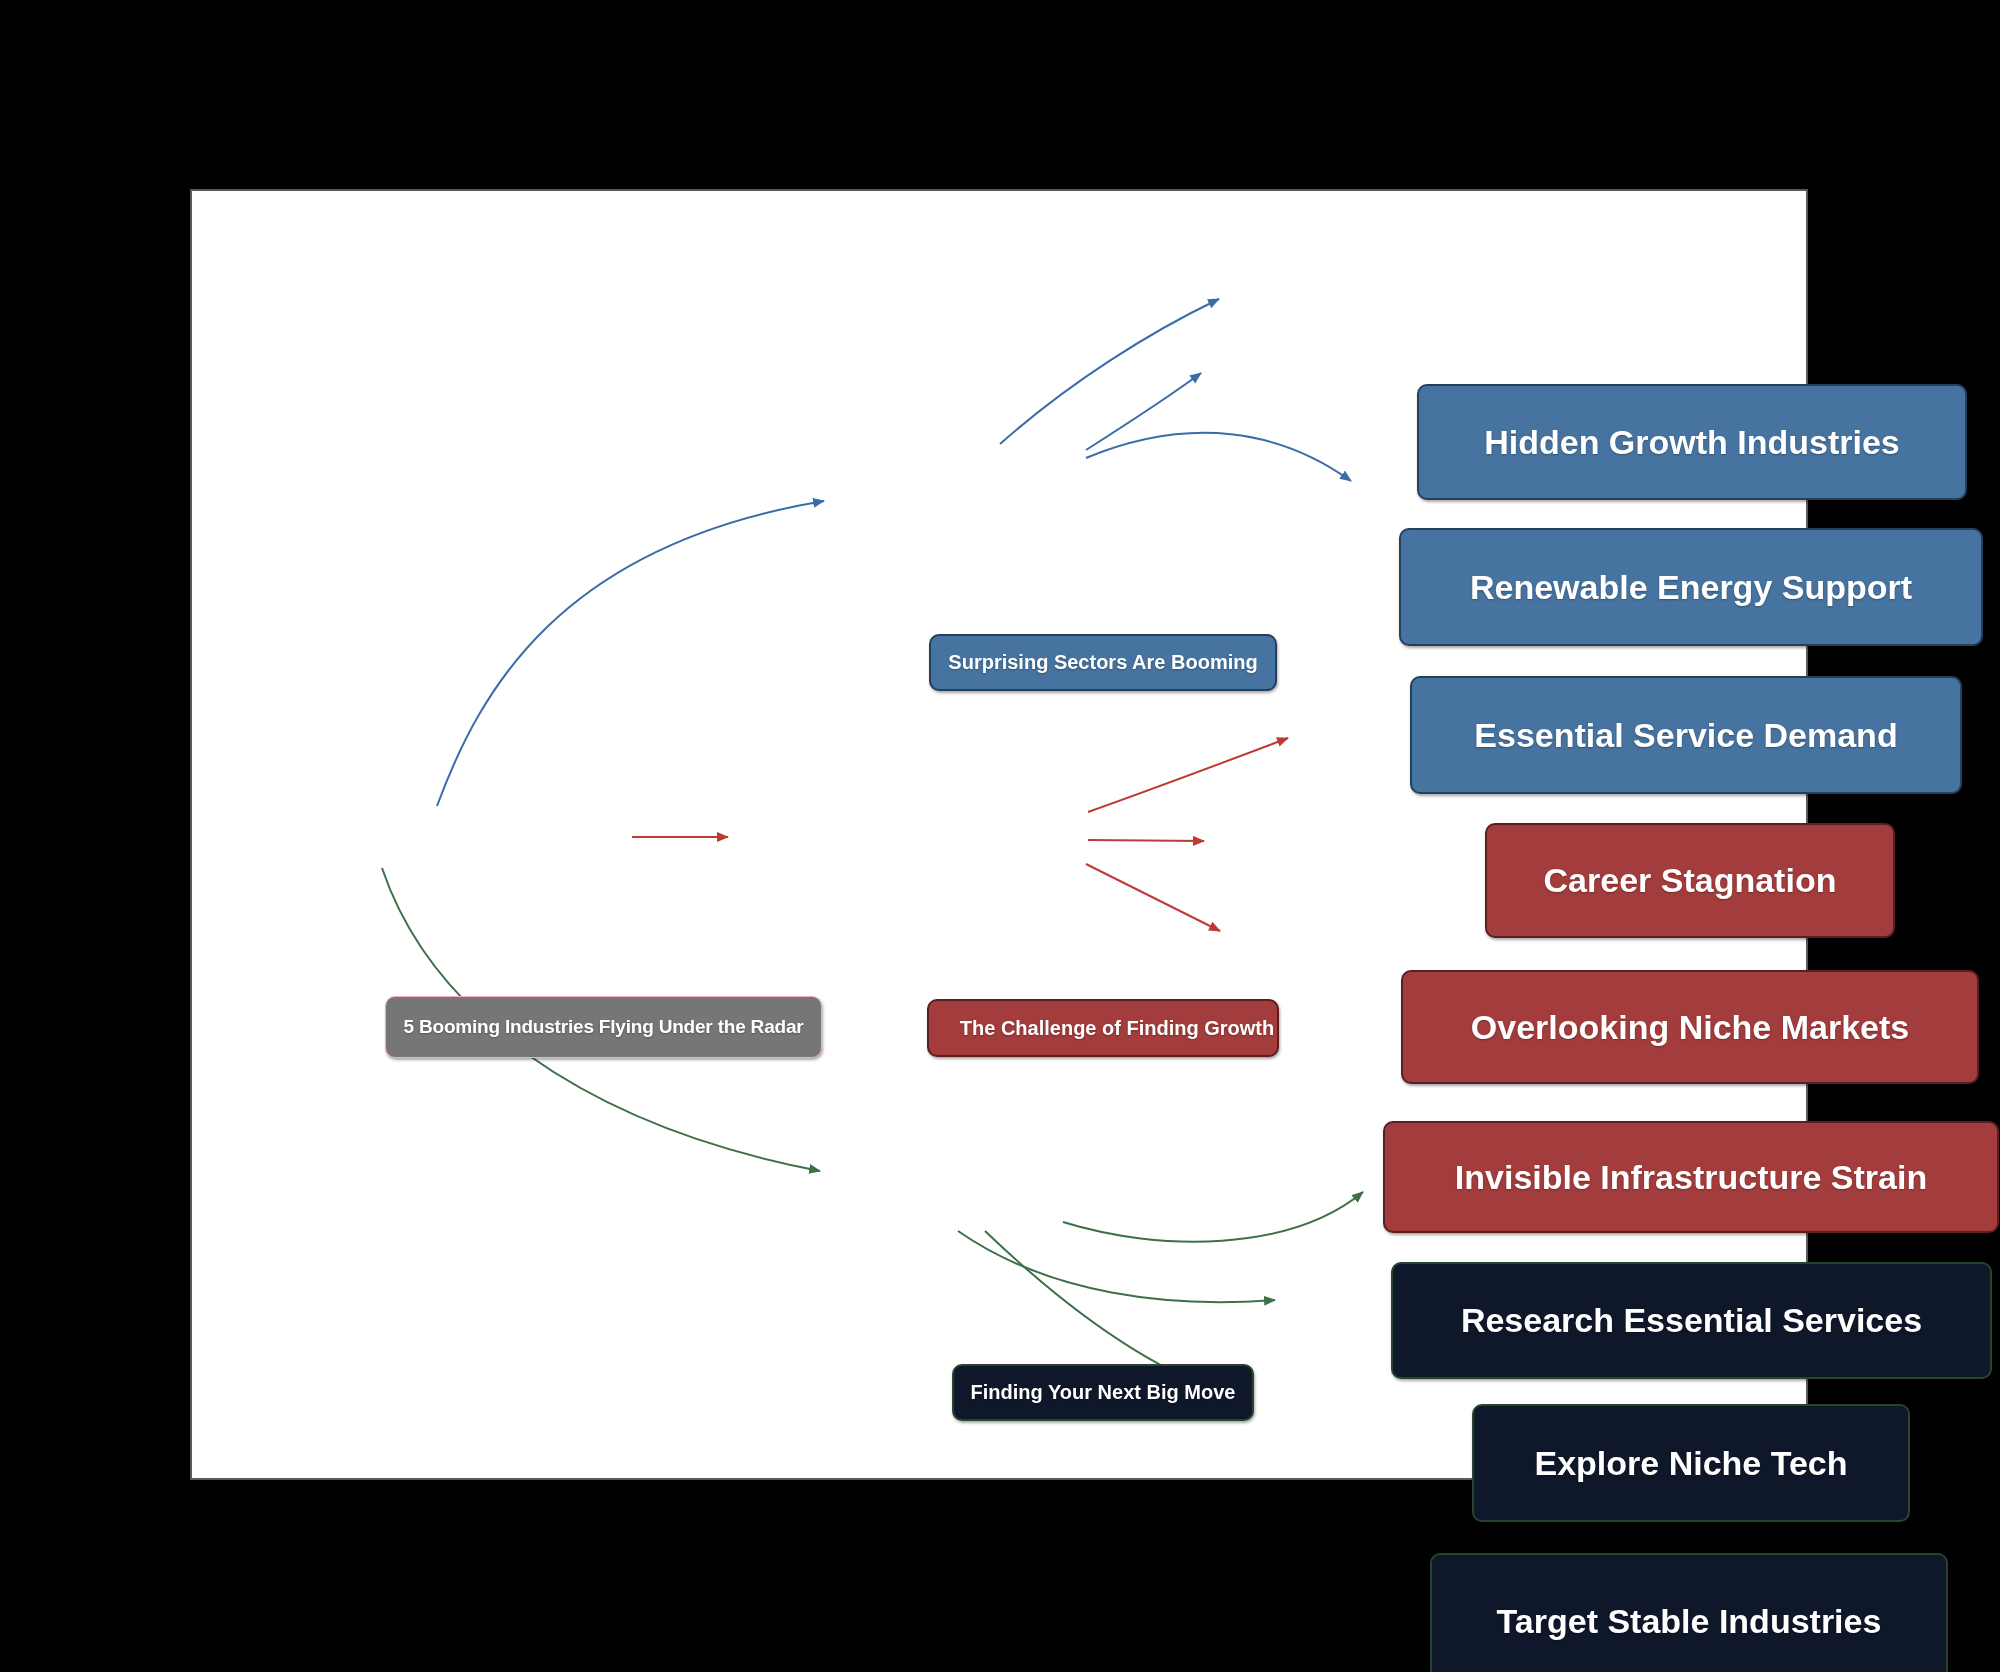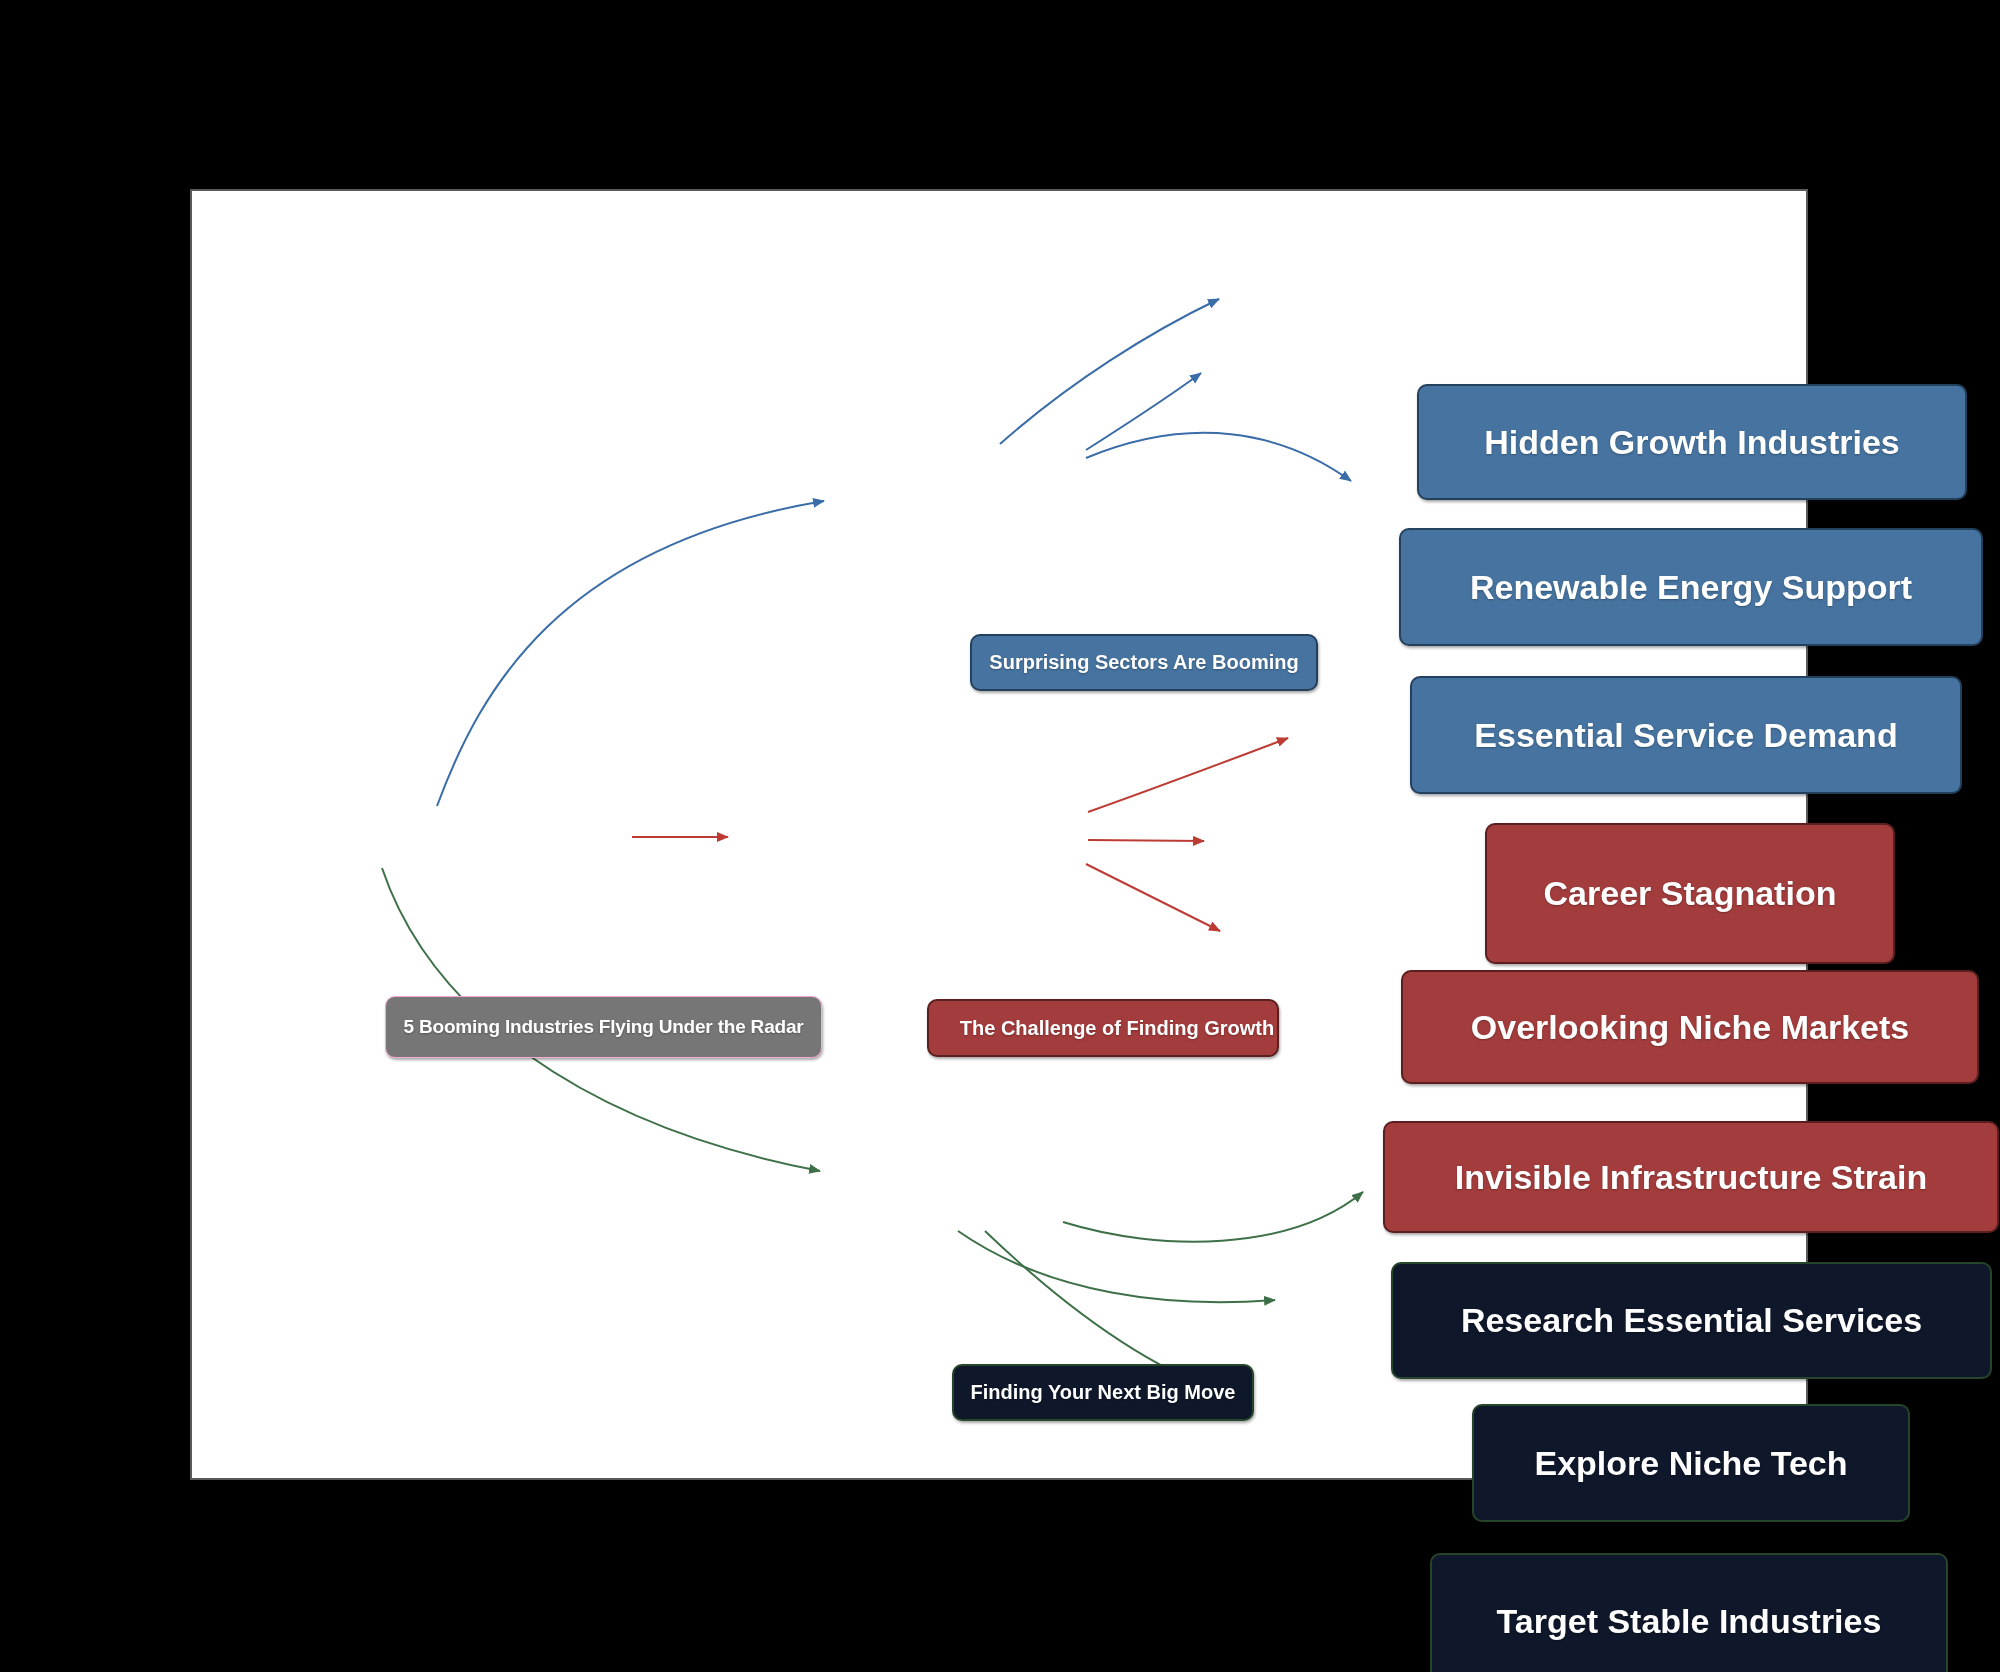--- a/index.html
+++ b/index.html
@@ -16,27 +16,27 @@
   .gray {background:#767676;border:1px solid #f9a8d4;}
   .blue {background:#46739F;border:2px solid #23405d;}
   .red  {background:#A33C3C;border:2px solid #5c1f1f;}
   .green{background:#0f172a;border:2px solid #26452a;}
   .root-size  {font-size:19px;letter-spacing:-0.2px;}
   .branch-size{font-size:20px;}
   .child-size {font-size:34px;}
 
   
   #n-root       {left:193px; top:805px;  width:437px; height:62px;}
-  #n-surprising {left:737px; top:443px;  width:348px; height:57px;margin-left:41px;}
+  #n-surprising {left:737px; top:443px;  width:348px; height:57px;}
   #n-challenge  {left:735px; top:808px;  width:352px; height:58px;padding-left:28px;}
   #n-finding    {left:760px; top:1173px; width:302px; height:57px;}
   #n-hidden     {left:1225px;top:193px;  width:550px; height:116px;}
   #n-renewable  {left:1207px;top:337px;  width:584px; height:118px;}
   #n-essential  {left:1218px;top:485px;  width:552px; height:118px;}
-  #n-career     {left:1293px;top:632px;  width:410px; height:141px;}
+  #n-career     {left:1293px;top:632px;  width:410px; height:115px;}
   #n-overlooking{left:1209px;top:779px;  width:578px; height:114px;}
   #n-invisible  {left:1191px;top:930px;  width:616px; height:112px;}
   #n-research   {left:1199px;top:1071px; width:601px; height:117px;}
   #n-explore    {left:1280px;top:1213px; width:438px; height:118px;}
   #n-target     {left:1238px;top:1362px; width:518px; height:136px;}
 </style>
 </head>
 <body>
 
 <div class="stage">

